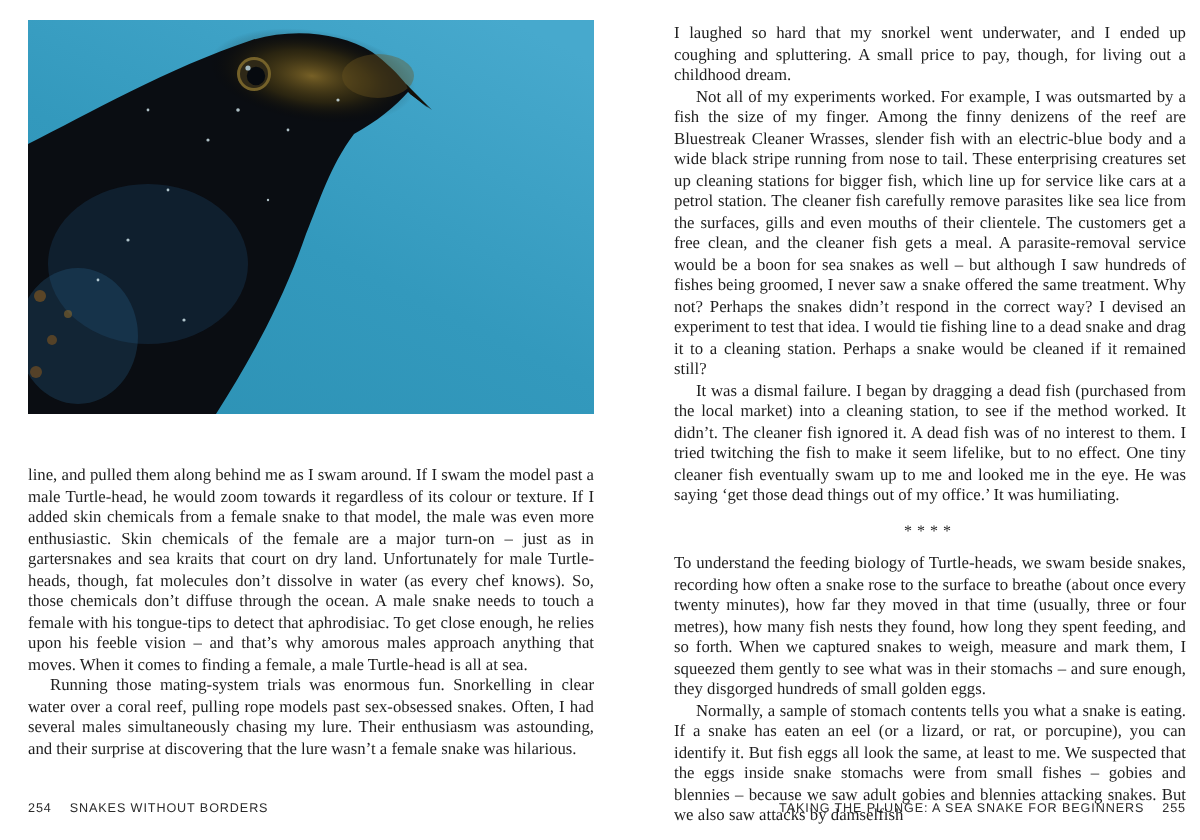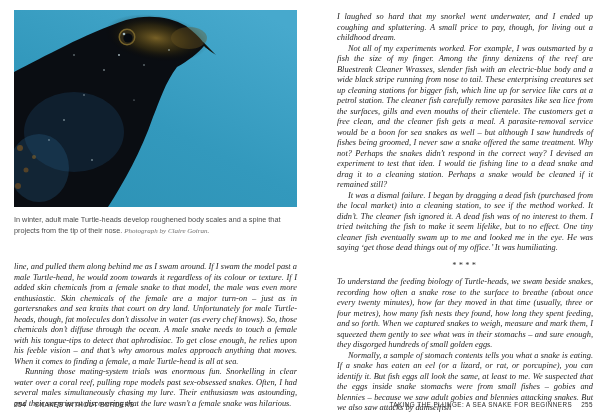--- a/index.html
+++ b/index.html
@@ -35,21 +35,20 @@
     font-style: italic;
     color: #6e6e6e;
     font-size: 7px;
   }
 
   
   .body-text {
     font-size: 8.4px; line-height: 10.5px;
     color: #1f1f1f;
     text-align: justify;
-    font-style: italic;
   }
   .body-text p { margin: 0; }
   .body-text p.indent { text-indent: 11px; }
   .page-left .body-text { margin-top: 26px; width: 283px; }
 
   .separator {
     text-align: center;
     font-size: 8px; letter-spacing: 2.5px;
     color: #2a2a2a;
     margin: 7px 0 6px 0;
@@ -134,21 +133,20 @@
           <circle cx="130" cy="55" r="0.7"></circle>
             <circle cx="155" cy="40" r="0.8"></circle>
           <circle cx="35" cy="130" r="0.7"></circle>
             <circle cx="78" cy="150" r="0.8"></circle>
           <circle cx="120" cy="90" r="0.6"></circle>
             <circle cx="60" cy="45" r="0.7"></circle>
         </g>
       </svg>
     </div>
 
-    <div class="caption"><span>In winter, adult male Turtle-heads develop roughened body scales and a spine that projects from the tip of their nose. </span><span class="credit">Photograph by Claire Goiran.</span></div>
 
     <div class="body-text">
       <p>line, and pulled them along behind me as I swam around. If I swam the model past a male Turtle-head, he would zoom towards it regardless of its colour or texture. If I added skin chemicals from a female snake to that model, the male was even more enthusiastic. Skin chemicals of the female are a major turn-on – just as in gartersnakes and sea kraits that court on dry land. Unfortunately for male Turtle-heads, though, fat molecules don’t dissolve in water (as every chef knows). So, those chemicals don’t diffuse through the ocean. A male snake needs to touch a female with his tongue-tips to detect that aphrodisiac. To get close enough, he relies upon his feeble vision – and that’s why amorous males approach anything that moves. When it comes to finding a female, a male Turtle-head is all at sea.</p>
       <p class="indent">Running those mating-system trials was enormous fun. Snorkelling in clear water over a coral reef, pulling rope models past sex-obsessed snakes. Often, I had several males simultaneously chasing my lure. Their enthusiasm was astounding, and their surprise at discovering that the lure wasn’t a female snake was hilarious.</p>
     </div>
 
     <div class="footer">
       <span class="page-num">254</span><span>SNAKES WITHOUT BORDERS</span>
     </div>
   </div>

